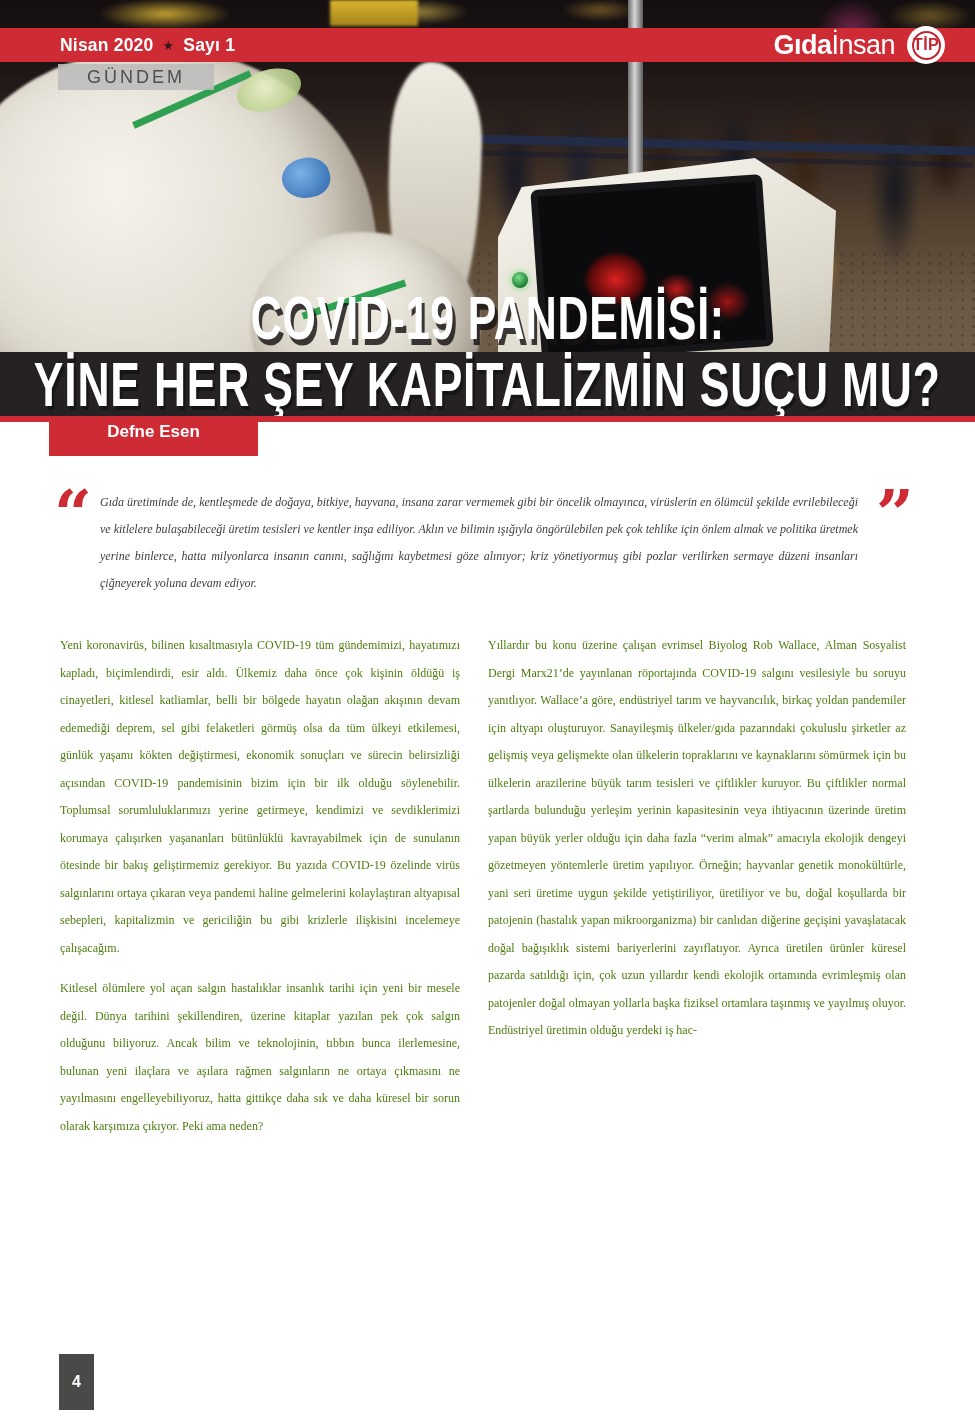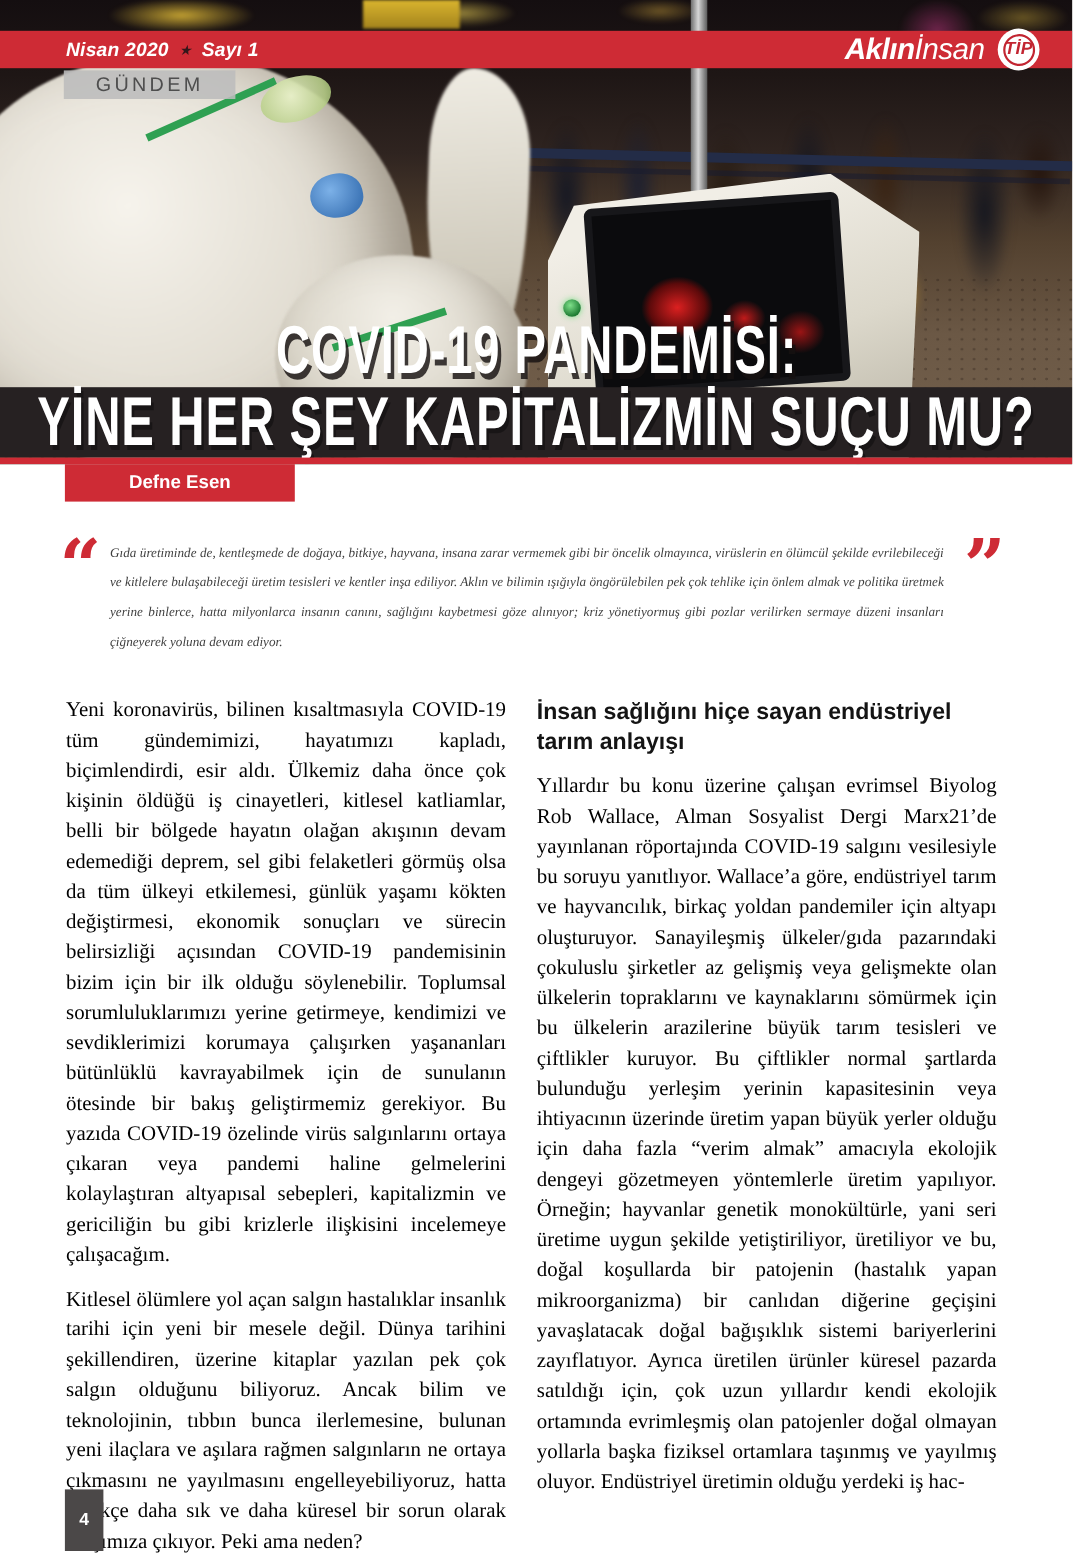--- a/index.html
+++ b/index.html
@@ -67,21 +67,21 @@
     background:linear-gradient(175deg,#efece3,#cfcabc 70%,#a9a394); }
   .goggle-strap1 { position:absolute; left:128px; top:96px; width:128px; height:7px; background:#2fa052; transform:rotate(-24deg); }
   .goggle-strap2 { position:absolute; left:300px; top:296px; width:108px; height:7px; background:#2fa052; transform:rotate(-18deg); }
   .goggle-lens { position:absolute; left:236px; top:70px; width:66px; height:40px; border-radius:50%;
     background:radial-gradient(circle at 45% 40%, #e9f2c8, #b9cf8a 70%, #8ba85e); transform:rotate(-18deg); opacity:.9; }
   .glove { position:absolute; left:282px; top:158px; width:48px; height:40px; border-radius:50% 50% 45% 55%;
     background:radial-gradient(circle at 40% 35%, #7cb1e8, #3f77b8 75%); transform:rotate(-12deg); }
 
   
   .masthead { position:absolute; top:28px; left:0; width:100%; height:34px; background:#ce2b35;
-    display:flex; align-items:center; justify-content:space-between; padding:0 30px 0 60px;font-style:italic; }
+    display:flex; align-items:center; justify-content:space-between; padding:0 30px 0 60px; }
   .issue-info { display:flex; align-items:center; color:#ffffff; font-weight:bold; font-size:17.5px; letter-spacing:.2px; }
   .star-glyph { color:#35161a; font-size:13px; margin:0 9px; font-weight:normal; }
   .brand { display:flex; align-items:center; color:#ffffff; font-size:27px; line-height:1; }
   .brand-bold { font-weight:bold; letter-spacing:-.5px; }
   .brand-light { font-weight:normal; letter-spacing:-.5px; }
   .tip-badge { width:38px; height:38px; border-radius:50%; background:#ffffff; margin-left:12px;
     display:flex; align-items:center; justify-content:center; flex:0 0 auto; }
   .tip-inner { width:29px; height:29px; border-radius:50%; border:2.5px solid #c22531; color:#c22531;
     display:flex; align-items:center; justify-content:center; font-weight:bold; font-size:16px; letter-spacing:.3px; }
 
@@ -94,39 +94,39 @@
   .headline1-wrap { position:absolute; top:286px; left:0; width:100%; display:flex; justify-content:center; }
   .headline1 { display:inline-block; font-weight:700; font-size:55px; color:#ffffff; letter-spacing:1px;
     white-space:nowrap; transform:scale(.78,1.12); text-shadow:4px 5px 0 rgba(22,17,17,.82); }
   .dark-band { position:absolute; top:352px; left:0; width:100%; height:64px; background:#262122;
     display:flex; align-items:center; justify-content:center; }
   .headline2 { display:inline-block; font-weight:700; font-size:57px; color:#ffffff; letter-spacing:1px;
     white-space:nowrap; transform:scale(.78,1.1); text-shadow:3px 4px 0 rgba(0,0,0,.35); }
   .red-rule { position:absolute; top:416px; left:0; width:100%; height:6px; background:#ce2b35; }
 
   
-  .author-box { position:absolute; top:422px; left:59px; width:209px; height:34px; background:#ce2b35;
-    display:flex; align-items:center; justify-content:center; }
+  .author-box { position:absolute; top:422px; left:49px; width:209px; height:34px; background:#ce2b35;
+    display:flex; align-items:flex-start; justify-content:center; }
   .author-box span { color:#ffffff; font-weight:bold; font-size:17px; }
 
   
   .quote-block { position:absolute; top:489px; left:100px; width:758px; }
   .quote-text { font-family:"Liberation Serif", serif; font-style:italic; font-size:12px; line-height:27px;
     color:#3e3e3e; text-align:justify; }
   .qmark { position:absolute; font-family:"DejaVu Serif", serif; font-weight:bold; font-size:66px;
     line-height:1; color:#ce2b35; }
   .qleft { left:-46px; top:-8px; }
   .qright { right:-56px; top:-8px; }
 
   
   .columns { position:absolute; top:632px; left:60px; width:846px; display:flex; gap:28px; }
   .col-left { width:400px; flex:0 0 400px; }
   .col-right { width:418px; flex:0 0 418px; }
-  .columns p { font-family:"Liberation Serif", serif; font-size:19px; line-height:27.5px;
-    color:#000000; text-align:justify; margin:0 0 13px 0; }
+  .columns p { font-family:"Liberation Serif", serif; font-size:12px; line-height:27.5px;
+    color:#4d7c0f; text-align:justify; margin:0 0 13px 0; }
   .col-right h3 { font-family:"Liberation Sans", sans-serif; font-weight:700; font-size:21px;
     line-height:27px; color:#141414; margin:2px 0 13px 0; }
 
   
   .page-tab { position:absolute; left:59px; top:1354px; width:35px; height:56px; background:#4b4848;
     display:flex; align-items:center; justify-content:center; }
   .page-tab span { color:#ffffff; font-weight:bold; font-size:16px; }
 </style>
 </head>
 <body>
@@ -153,21 +153,21 @@
     <div class="goggle-strap2"></div>
     <div class="glove"></div>
 
     <div class="masthead">
       <div class="issue-info">
         <span>Nisan 2020</span>
         <span class="star-glyph">★</span>
         <span>Sayı 1</span>
       </div>
       <div class="brand">
-        <span class="brand-bold">Aklın</span>
+        <span class="brand-bold">Gıda</span>
           <span class="brand-light">İnsan</span>
         <span class="tip-badge">
           <span class="tip-inner">TİP</span>
         </span>
       </div>
     </div>
 
     <div class="section-label">GÜNDEM</div>
 
     <div class="headline1-wrap">
@@ -188,21 +188,20 @@
     <span class="qmark qright">”</span>
     <p class="quote-text">Gıda üretiminde de, kentleşmede de doğaya, bitkiye, hayvana, insana zarar vermemek gibi bir öncelik olmayınca, virüslerin en ölümcül şekilde evrilebileceği ve kitlelere bulaşabileceği üretim tesisleri ve kentler inşa ediliyor. Aklın ve bilimin ışığıyla öngörülebilen pek çok tehlike için önlem almak ve politika üretmek yerine binlerce, hatta milyonlarca insanın canını, sağlığını kaybetmesi göze alınıyor; kriz yönetiyormuş gibi pozlar verilirken sermaye düzeni insanları çiğneyerek yoluna devam ediyor.</p>
   </div>
 
   <div class="columns">
     <div class="col-left">
       <p>Yeni koronavirüs, bilinen kısaltmasıyla COVID-19 tüm gündemimizi, hayatımızı kapladı, biçimlendirdi, esir aldı. Ülkemiz daha önce çok kişinin öldüğü iş cinayetleri, kitlesel katliamlar, belli bir bölgede hayatın olağan akışının devam edemediği deprem, sel gibi felaketleri görmüş olsa da tüm ülkeyi etkilemesi, günlük yaşamı kökten değiştirmesi, ekonomik sonuçları ve sürecin belirsizliği açısından COVID-19 pandemisinin bizim için bir ilk olduğu söylenebilir. Toplumsal sorumluluklarımızı yerine getirmeye, kendimizi ve sevdiklerimizi korumaya çalışırken yaşananları bütünlüklü kavrayabilmek için de sunulanın ötesinde bir bakış geliştirmemiz gerekiyor. Bu yazıda COVID-19 özelinde virüs salgınlarını ortaya çıkaran veya pandemi haline gelmelerini kolaylaştıran altyapısal sebepleri, kapitalizmin ve gericiliğin bu gibi krizlerle ilişkisini incelemeye çalışacağım.</p>
       <p>Kitlesel ölümlere yol açan salgın hastalıklar insanlık tarihi için yeni bir mesele değil. Dünya tarihini şekillendiren, üzerine kitaplar yazılan pek çok salgın olduğunu biliyoruz. Ancak bilim ve teknolojinin, tıbbın bunca ilerlemesine, bulunan yeni ilaçlara ve aşılara rağmen salgınların ne ortaya çıkmasını ne yayılmasını engelleyebiliyoruz, hatta gittikçe daha sık ve daha küresel bir sorun olarak karşımıza çıkıyor. Peki ama neden?</p>
     </div>
     <div class="col-right">
-      <h3>İnsan sağlığını hiçe sayan endüstriyel tarım anlayışı</h3>
       <p>Yıllardır bu konu üzerine çalışan evrimsel Biyolog Rob Wallace, Alman Sosyalist Dergi Marx21’de yayınlanan röportajında COVID-19 salgını vesilesiyle bu soruyu yanıtlıyor. Wallace’a göre, endüstriyel tarım ve hayvancılık, birkaç yoldan pandemiler için altyapı oluşturuyor. Sanayileşmiş ülkeler/gıda pazarındaki çokuluslu şirketler az gelişmiş veya gelişmekte olan ülkelerin topraklarını ve kaynaklarını sömürmek için bu ülkelerin arazilerine büyük tarım tesisleri ve çiftlikler kuruyor. Bu çiftlikler normal şartlarda bulunduğu yerleşim yerinin kapasitesinin veya ihtiyacının üzerinde üretim yapan büyük yerler olduğu için daha fazla “verim almak” amacıyla ekolojik dengeyi gözetmeyen yöntemlerle üretim yapılıyor. Örneğin; hayvanlar genetik monokültürle, yani seri üretime uygun şekilde yetiştiriliyor, üretiliyor ve bu, doğal koşullarda bir patojenin (hastalık yapan mikroorganizma) bir canlıdan diğerine geçişini yavaşlatacak doğal bağışıklık sistemi bariyerlerini zayıflatıyor. Ayrıca üretilen ürünler küresel pazarda satıldığı için, çok uzun yıllardır kendi ekolojik ortamında evrimleşmiş olan patojenler doğal olmayan yollarla başka fiziksel ortamlara taşınmış ve yayılmış oluyor. Endüstriyel üretimin olduğu yerdeki iş hac-</p>
     </div>
   </div>
 
   <div class="page-tab">
     <span>4</span>
   </div>
 
 </div>
 

